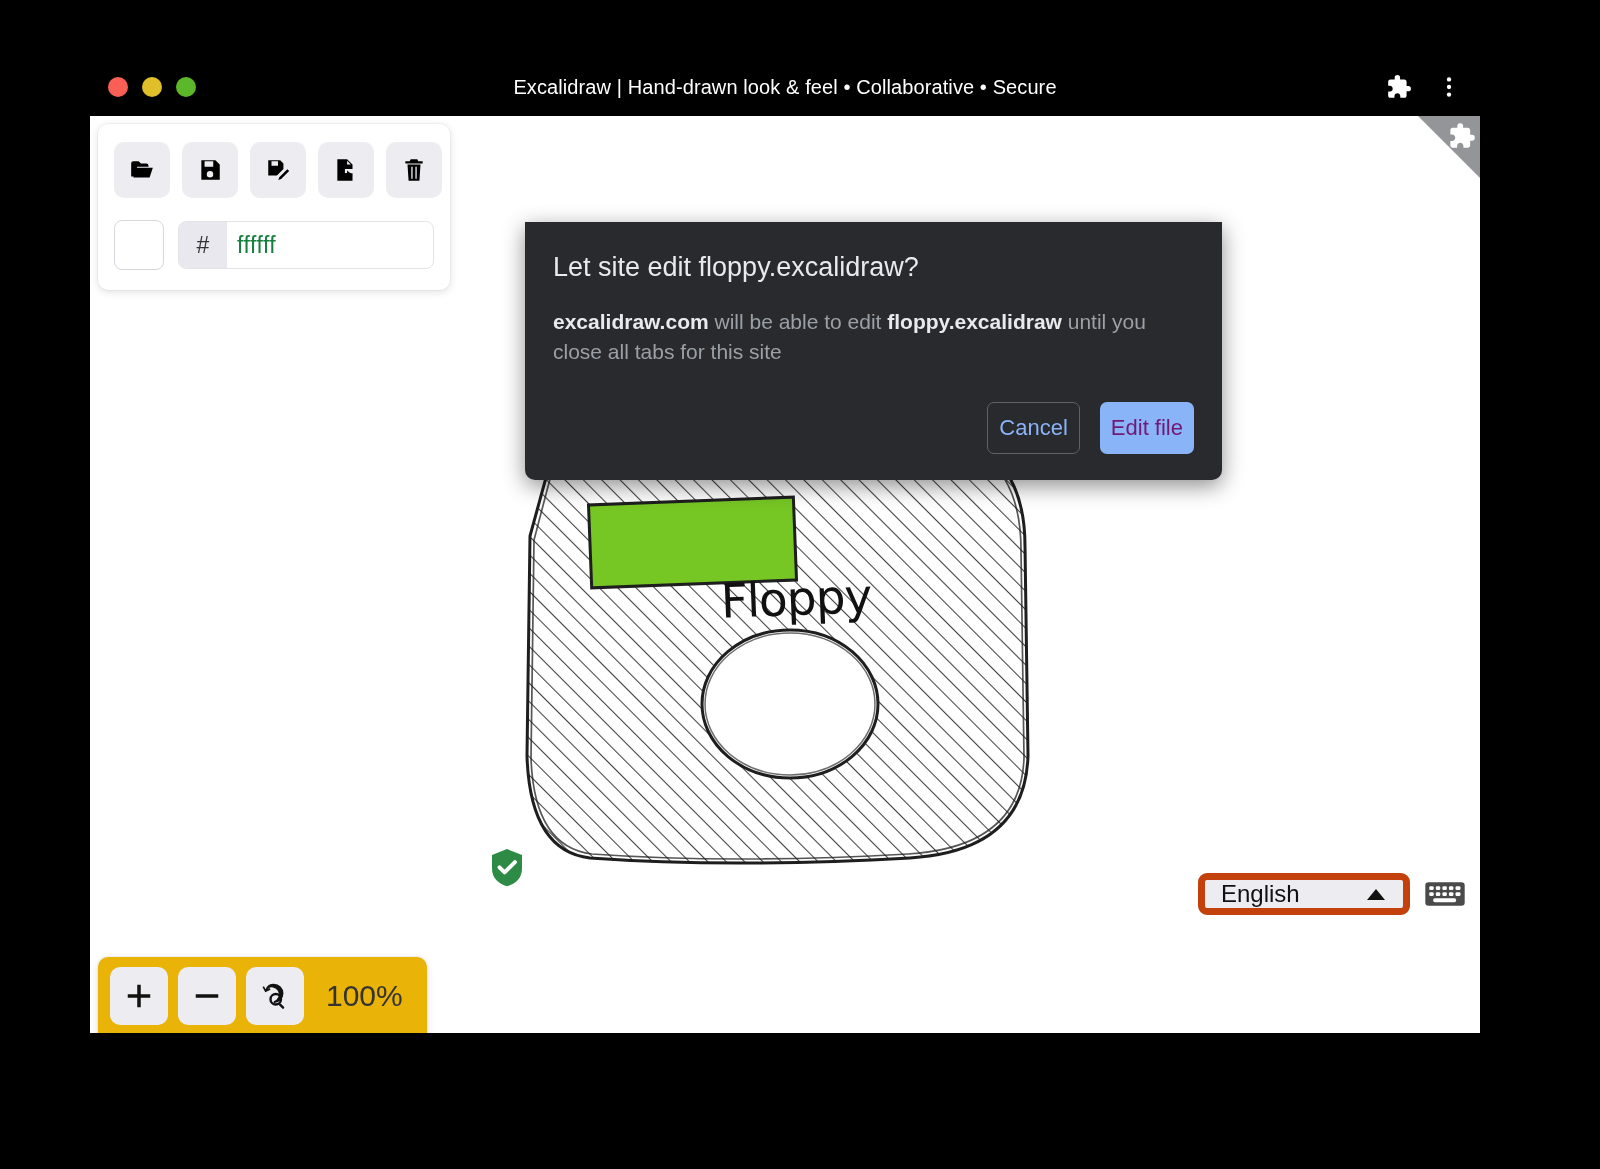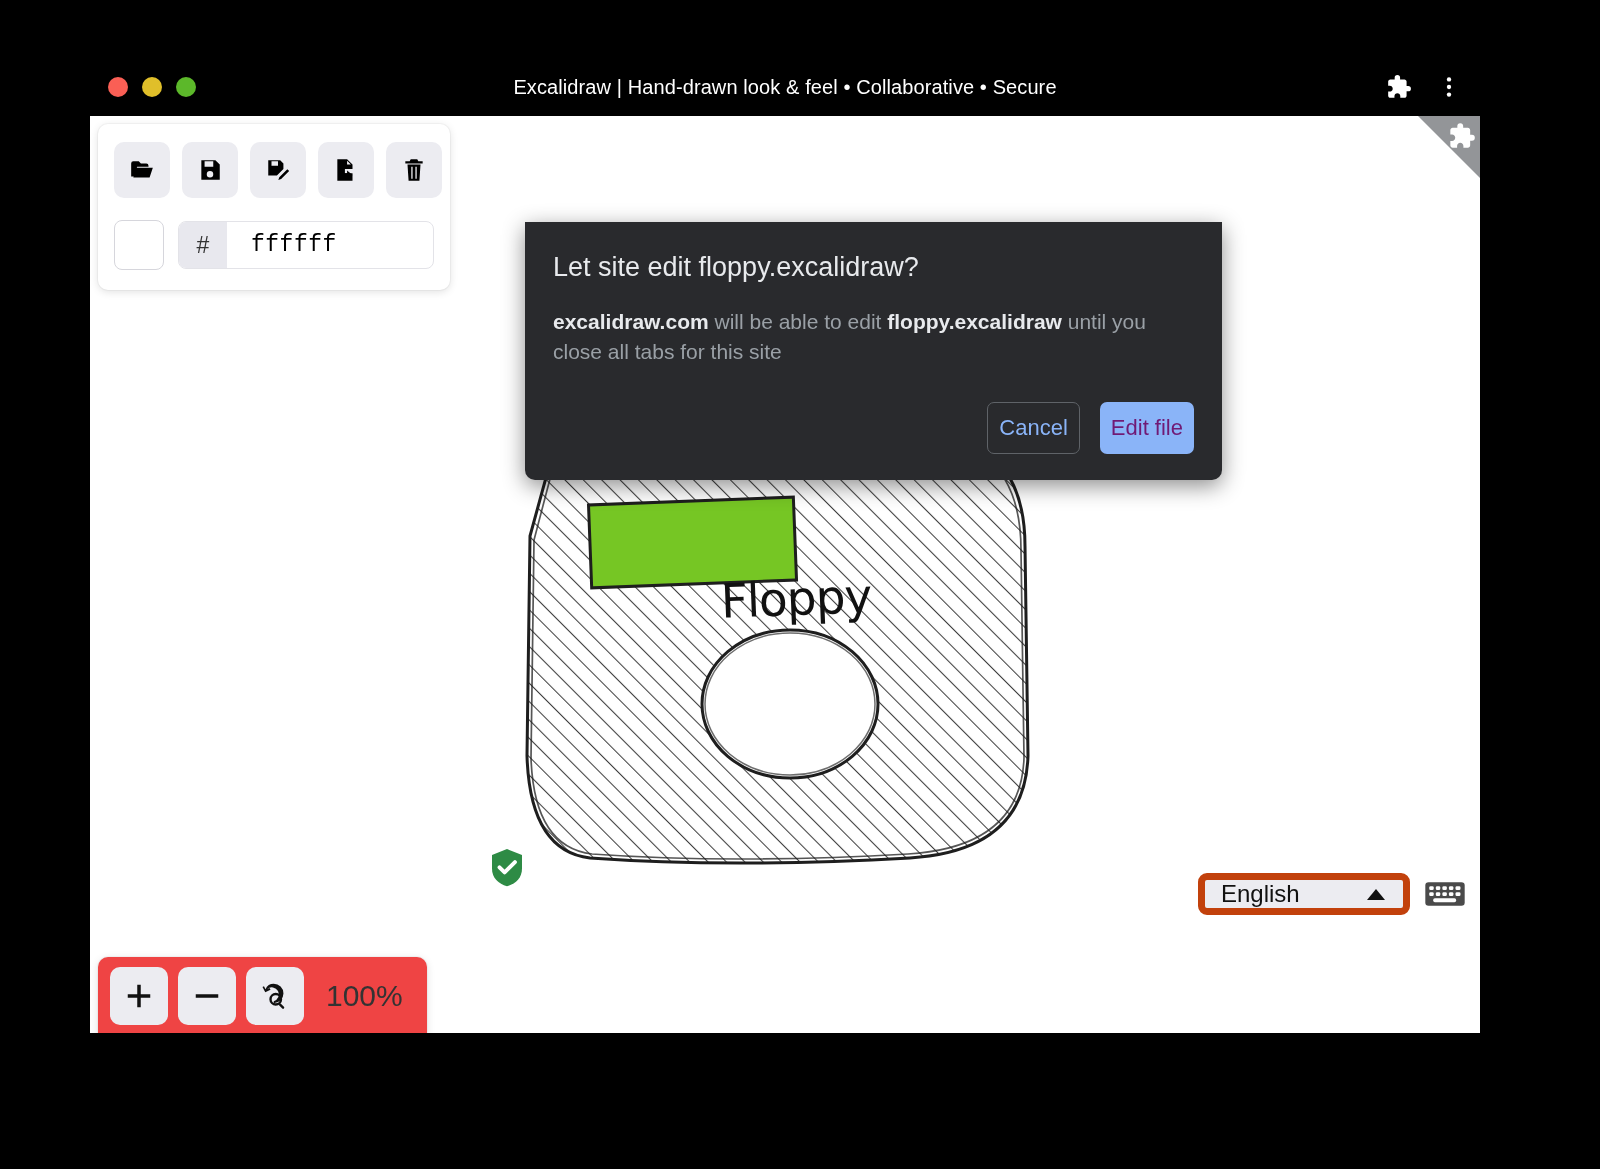--- a/index.html
+++ b/index.html
@@ -120,24 +120,23 @@
     overflow: hidden;
     background: #fff;
   }
   #hex-prefix {
     width: 48px; height: 100%;
     background: #e8e8ee;
     display: flex; align-items: center; justify-content: center;
     font-size: 23px; color: #333;
   }
   #hex-value {
-    padding-left: 24px;
-    font-size: 23px; color: #000000;
+    padding-left: 10px;
+    font-size: 23px; color: #15803d;
     letter-spacing: .5px;
-    font-family: Liberation Mono, monospace;
   }
 
   
   #lock-toggle {
     position: absolute;
     left: 1035px; top: 135px;
     width: 34px; height: 34px;
     cursor: pointer;
   }
   #lock-toggle svg { width: 100%; height: 100%; fill: #000; }
@@ -154,21 +153,21 @@
     color: #111;
     transform: rotate(-2.2deg);
     letter-spacing: -1px;
     pointer-events: none;
   }
 
   
   #zoom-island {
     position: absolute;
     left: 8px; bottom: -14px;
-    background: #ef4444;
+    background: #eab308;
     border-radius: 10px;
     box-shadow: 0 2px 8px rgba(0,0,0,.12), 0 0 0 1px rgba(0,0,0,.03);
     padding: 10px 12px 22px 12px;
     display: flex; align-items: center; gap: 10px;
   }
   .zoom-btn {
     width: 58px; height: 58px;
     background: #ececf1;
     border-radius: 10px;
     display: flex; align-items: center; justify-content: center;

